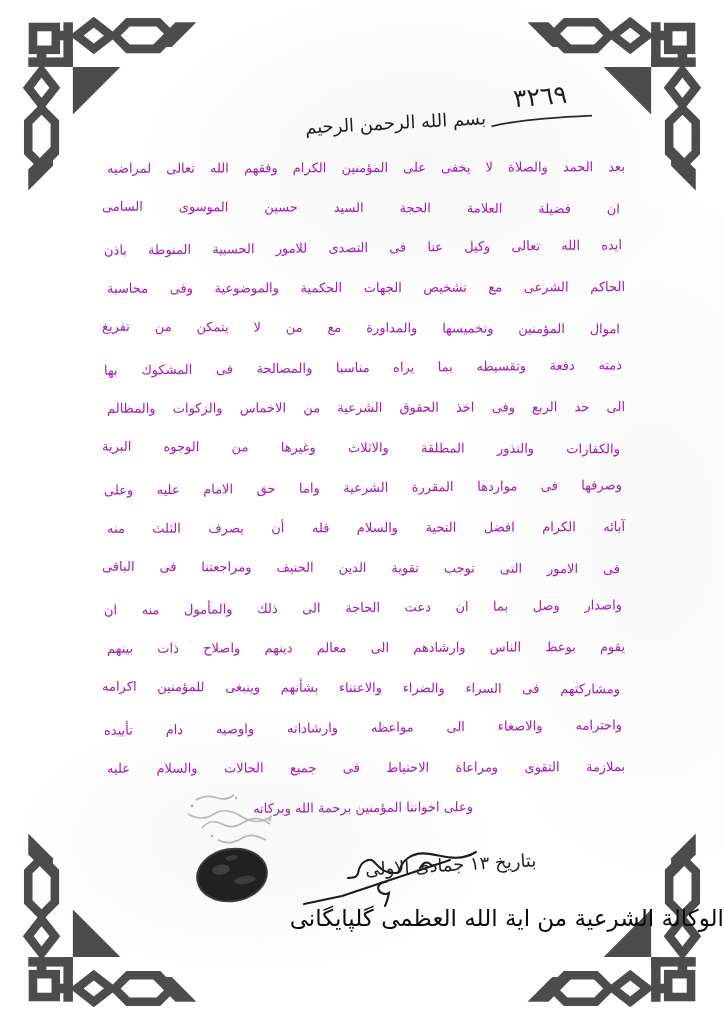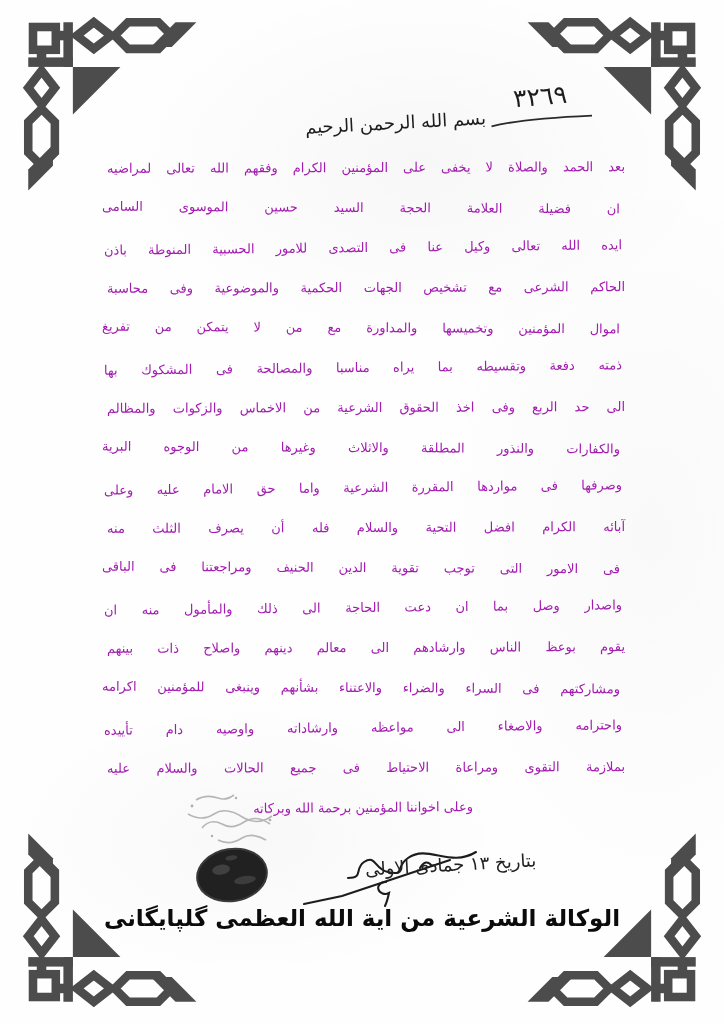--- a/index.html
+++ b/index.html
@@ -57,22 +57,22 @@
   .seal{position:absolute;left:192px;top:844px;width:80px;height:62px;}
   .signature{position:absolute;left:290px;top:838px;width:195px;height:78px;}
   .dateline{
     position:absolute;top:854px;right:188px;
     direction:rtl;font-size:18px;color:#222;
     transform:rotate(-3deg);white-space:nowrap;letter-spacing:2px;
   }
   
   .caption{
     position:absolute;left:0;right:0;top:905px;
-    text-align:center;direction:rtl;
-    font-size:23px;font-weight:bold;color:#0b0b0b;
+    direction:rtl;
+    font-size:23px;font-weight:normal;color:#0b0b0b;
   }
 </style>
 </head>
 <body>
 
 <div class="page">
 
   <svg width="0" height="0" style="position:absolute" aria-hidden="true">
     <defs>
       <symbol id="kufic-corner" viewBox="0 0 200 200">

